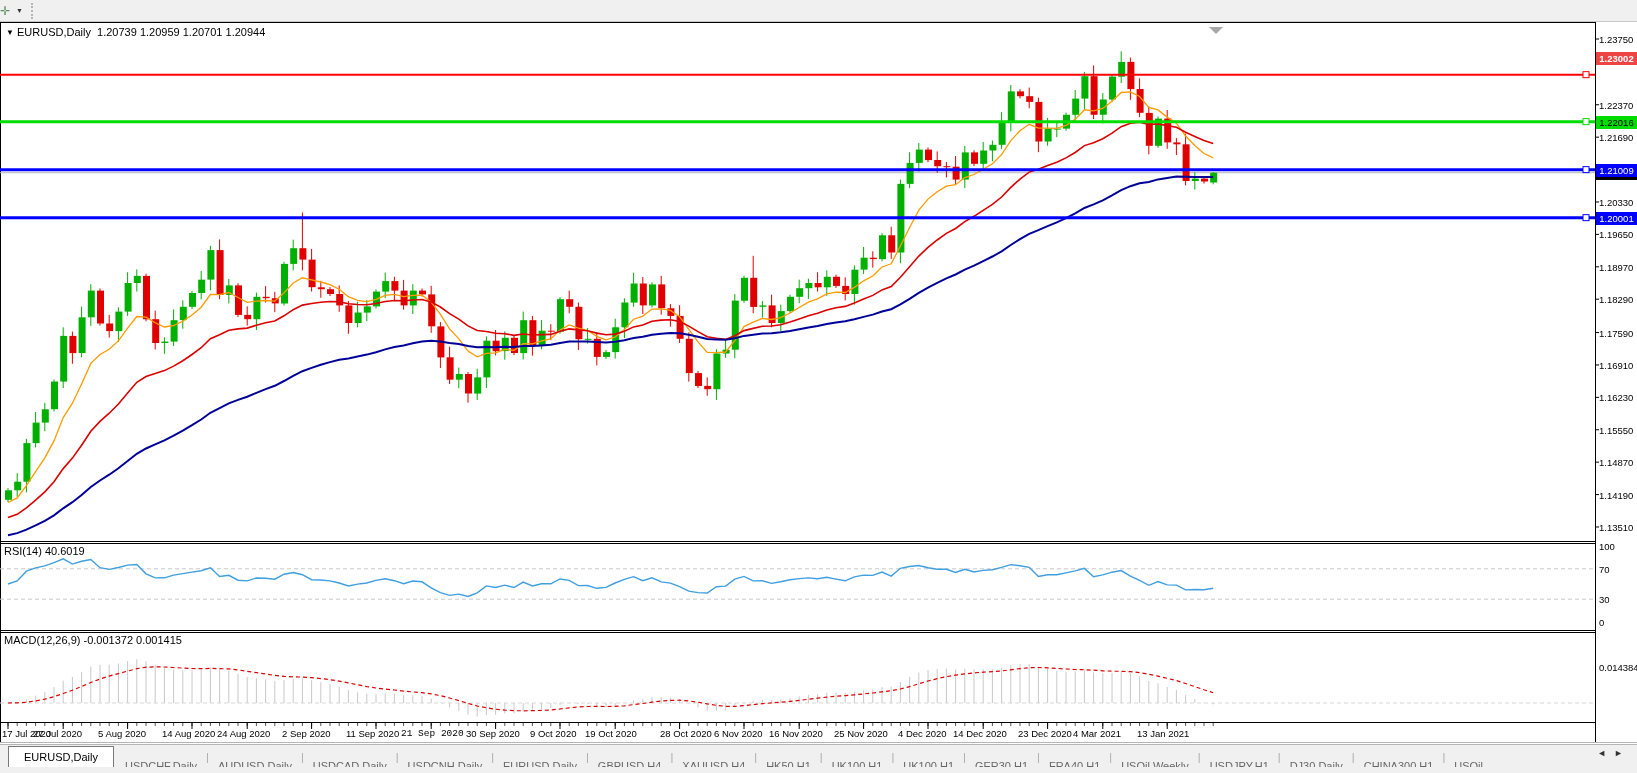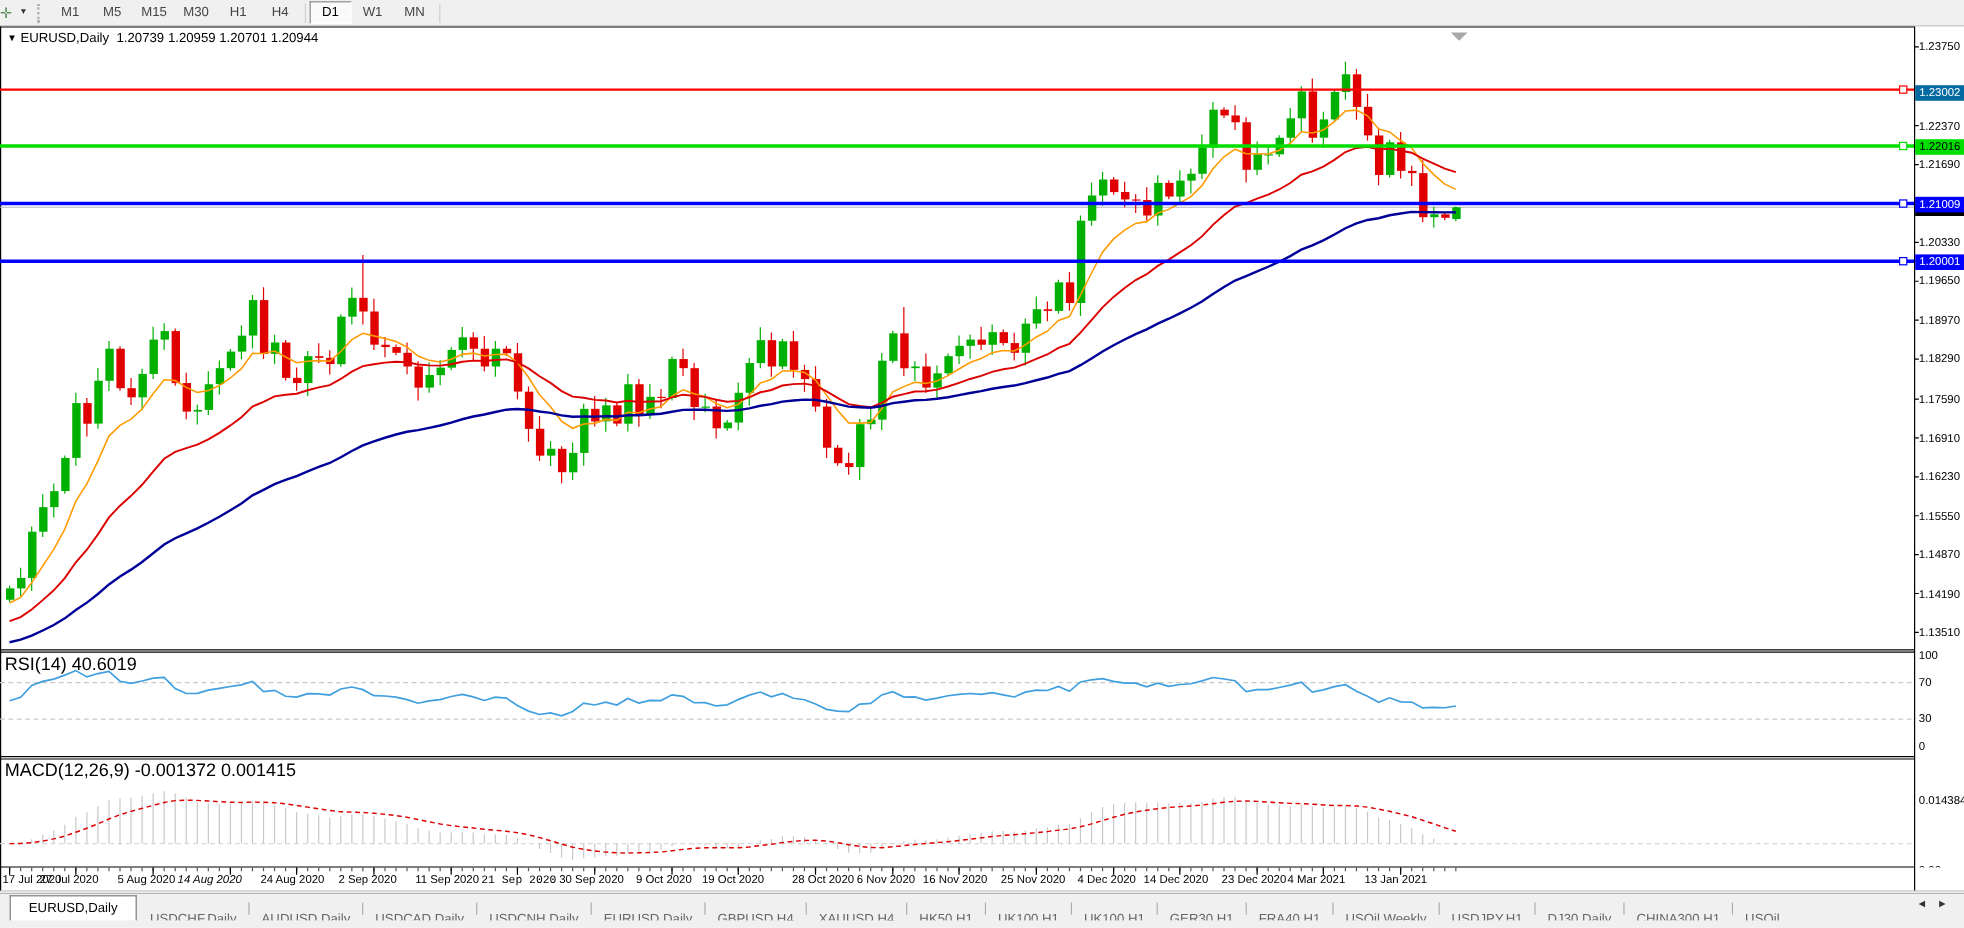--- a/index.html
+++ b/index.html
@@ -14,21 +14,21 @@
   .vsep{width:1px;height:16px;background:#cfcfcf;margin:0 3px;}
   .grip{width:4px;height:16px;border-left:2px dotted #b5b5b5;margin:0 4px;}
   .tf-btn{min-width:27px;height:17px;line-height:17px;text-align:center;font-size:11px;
           color:#444;padding:0 3px;border:1px solid transparent;cursor:default;}
   .tf-btn.active{background:#fafafa;border-color:#8a8a8a #ffffff #ffffff #8a8a8a;color:#000;}
   
   #chart-window{position:absolute;left:0;top:22px;width:1506px;height:720px;background:#fff;}
   #chart-svg{position:absolute;left:0;top:-22px;}
   #chart-title{position:absolute;left:6px;top:4px;font-size:11px;color:#000;white-space:pre;}
   #chart-title .exp{font-size:8px;vertical-align:1px;}
-  .pane-label{position:absolute;left:4px;font-size:15px;color:#000;}
+  .pane-label{position:absolute;left:4px;font-size:11px;color:#000;}
   #rsi-label{top:523px;}
   #macd-label{top:612px;}
   
   .axis-tick{position:absolute;left:1599px;width:40px;font-size:9.5px;color:#000;white-space:nowrap;}
   .level-box{position:absolute;left:1596px;width:41px;height:13px;line-height:13px;
              font-size:9.5px;text-align:center;white-space:nowrap;}
   .date-label{position:absolute;font-size:9.5px;color:#000;white-space:nowrap;top:706px;}
   #macd-axis-clip{position:absolute;left:1596px;top:610px;width:41px;height:91px;overflow:hidden;}
   #macd-axis-clip .axis-tick{left:3px;}
   
@@ -44,33 +44,20 @@
 </style>
 </head>
 <body>
 
 <div id="app">
 
   <div id="toolbar">
     <div class="tool-icon">✛</div>
     <div class="caret">▼</div>
     <div class="grip"></div>
-    <div id="tf-buttons" style="display:flex;align-items:center;">
-        <div class="tf-btn" style="">M1</div>
-        <div class="tf-btn" style="">M5</div>
-        <div class="tf-btn" style="">M15</div>
-        <div class="tf-btn" style="">M30</div>
-        <div class="tf-btn" style="">H1</div>
-        <div class="tf-btn" style="">H4</div>
-        <div class="vsep"></div>
-        <div class="tf-btn active" style="">D1</div>
-        <div class="tf-btn" style="">W1</div>
-        <div class="tf-btn" style="">MN</div>
-        <div class="vsep"></div>
-      </div>
   </div>
 
   <div id="chart-window">
     <svg id="chart-svg" width="1637" height="773">
         <line x1="0" y1="22.5" x2="1595" y2="22.5" stroke="#000" stroke-width="1"></line>
         <line x1="0" y1="541.5" x2="1595" y2="541.5" stroke="#000" stroke-width="1"></line>
         <line x1="0" y1="543.5" x2="1595" y2="543.5" stroke="#000" stroke-width="1"></line>
         <line x1="0" y1="630.5" x2="1595" y2="630.5" stroke="#000" stroke-width="1"></line>
         <line x1="0" y1="632.5" x2="1595" y2="632.5" stroke="#000" stroke-width="1"></line>
         <line x1="0" y1="722.5" x2="1595" y2="722.5" stroke="#000" stroke-width="1"></line>
@@ -679,40 +666,40 @@
         <div class="axis-tick" style="top:306px;">1.17590</div>
         <div class="axis-tick" style="top:338px;">1.16910</div>
         <div class="axis-tick" style="top:370px;">1.16230</div>
         <div class="axis-tick" style="top:403px;">1.15550</div>
         <div class="axis-tick" style="top:435px;">1.14870</div>
         <div class="axis-tick" style="top:468px;">1.14190</div>
         <div class="axis-tick" style="top:500px;">1.13510</div>
       </div>
     <div id="level-labels">
         <div class="level-box" style="top:145px;background:#000000;color:#ffffff;z-index:1;">1.20944</div>
-        <div class="level-box" style="top:49px;background:#0369a1;color:#ffffff;z-index:2;">1.23002</div>
+        <div class="level-box" style="top:30px;background:#ef4444;color:#ffffff;z-index:2;font-weight:bold;">1.23002</div>
         <div class="level-box" style="top:94px;background:#00dd00;color:#000000;z-index:2;">1.22016</div>
         <div class="level-box" style="top:142px;background:#0000ff;color:#ffffff;z-index:2;">1.21009</div>
         <div class="level-box" style="top:190px;background:#0000ff;color:#ffffff;z-index:2;">1.20001</div>
       </div>
     <div id="rsi-axis">
         <div class="axis-tick" style="top:519px;">100</div>
         <div class="axis-tick" style="top:542px;">70</div>
         <div class="axis-tick" style="top:572px;">30</div>
         <div class="axis-tick" style="top:595px;">0</div>
       </div>
     <div id="macd-axis-clip">
         <div class="axis-tick" style="top:30px;position:absolute;">0.014384</div>
         <div class="axis-tick" style="top:88px;position:absolute;">0.00</div>
       </div>
     <div id="date-axis">
         <div class="date-label" style="left:2px;">17 Jul 2020</div>
         <div class="date-label" style="left:33px;">27 Jul 2020</div>
         <div class="date-label" style="left:98px;">5 Aug 2020</div>
-        <div class="date-label" style="left:148px;font-style:italic;">14 Aug 2020</div>
+        <div class="date-label" style="left:162px;">14 Aug 2020</div>
         <div class="date-label" style="left:217px;">24 Aug 2020</div>
         <div class="date-label" style="left:282px;">2 Sep 2020</div>
         <div class="date-label" style="left:346px;">11 Sep 2020</div>
         <div class="date-label" style="left:401px;font-family:Liberation Mono, monospace;">21 Sep 2020</div>
         <div class="date-label" style="left:466px;">30 Sep 2020</div>
         <div class="date-label" style="left:530px;">9 Oct 2020</div>
         <div class="date-label" style="left:585px;">19 Oct 2020</div>
         <div class="date-label" style="left:660px;">28 Oct 2020</div>
         <div class="date-label" style="left:714px;">6 Nov 2020</div>
         <div class="date-label" style="left:769px;">16 Nov 2020</div>

